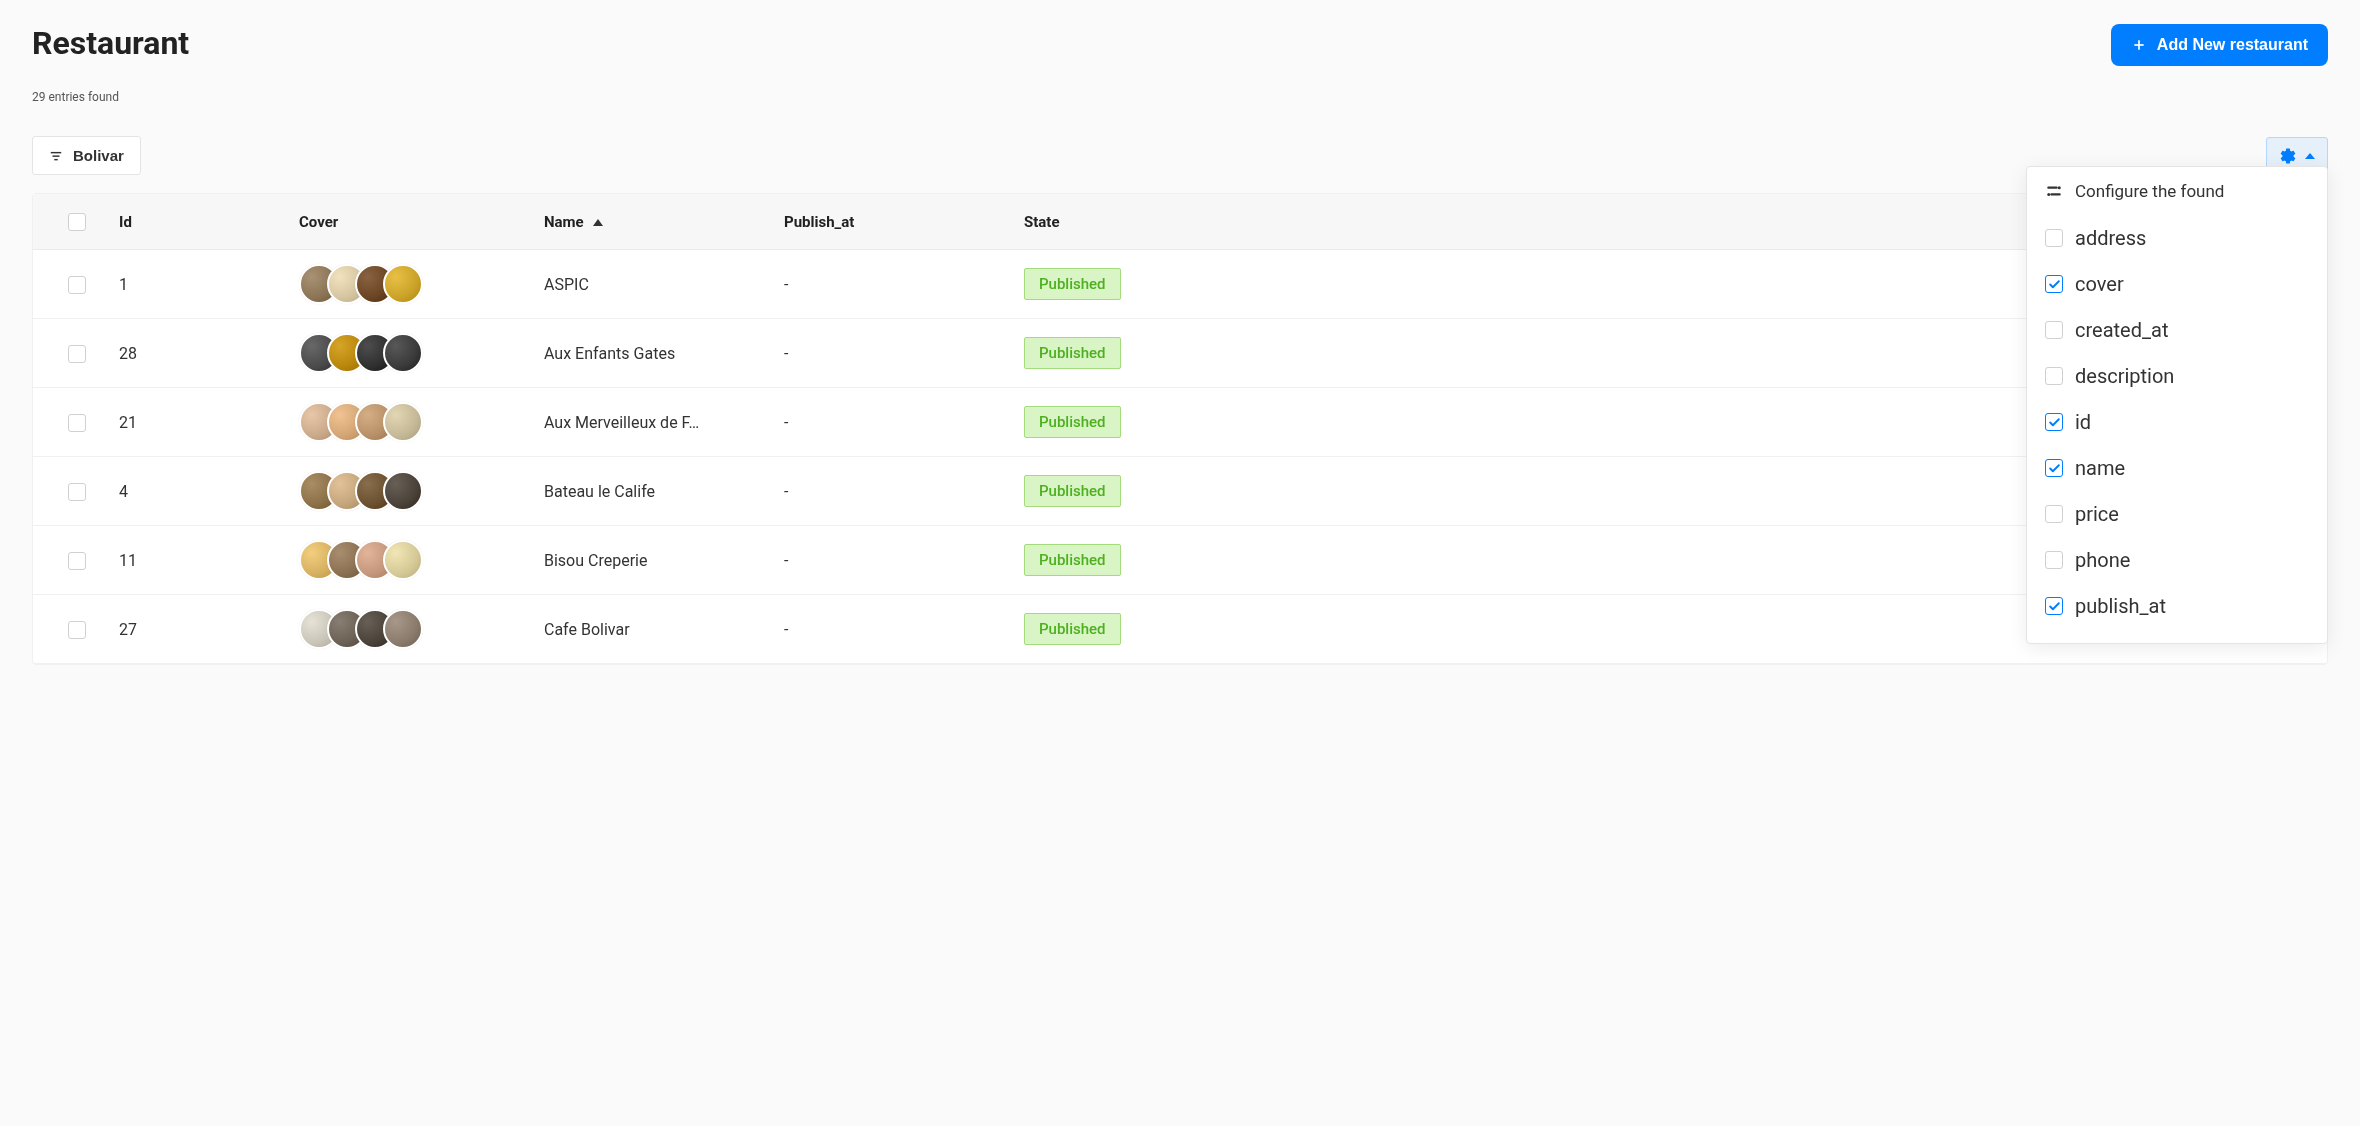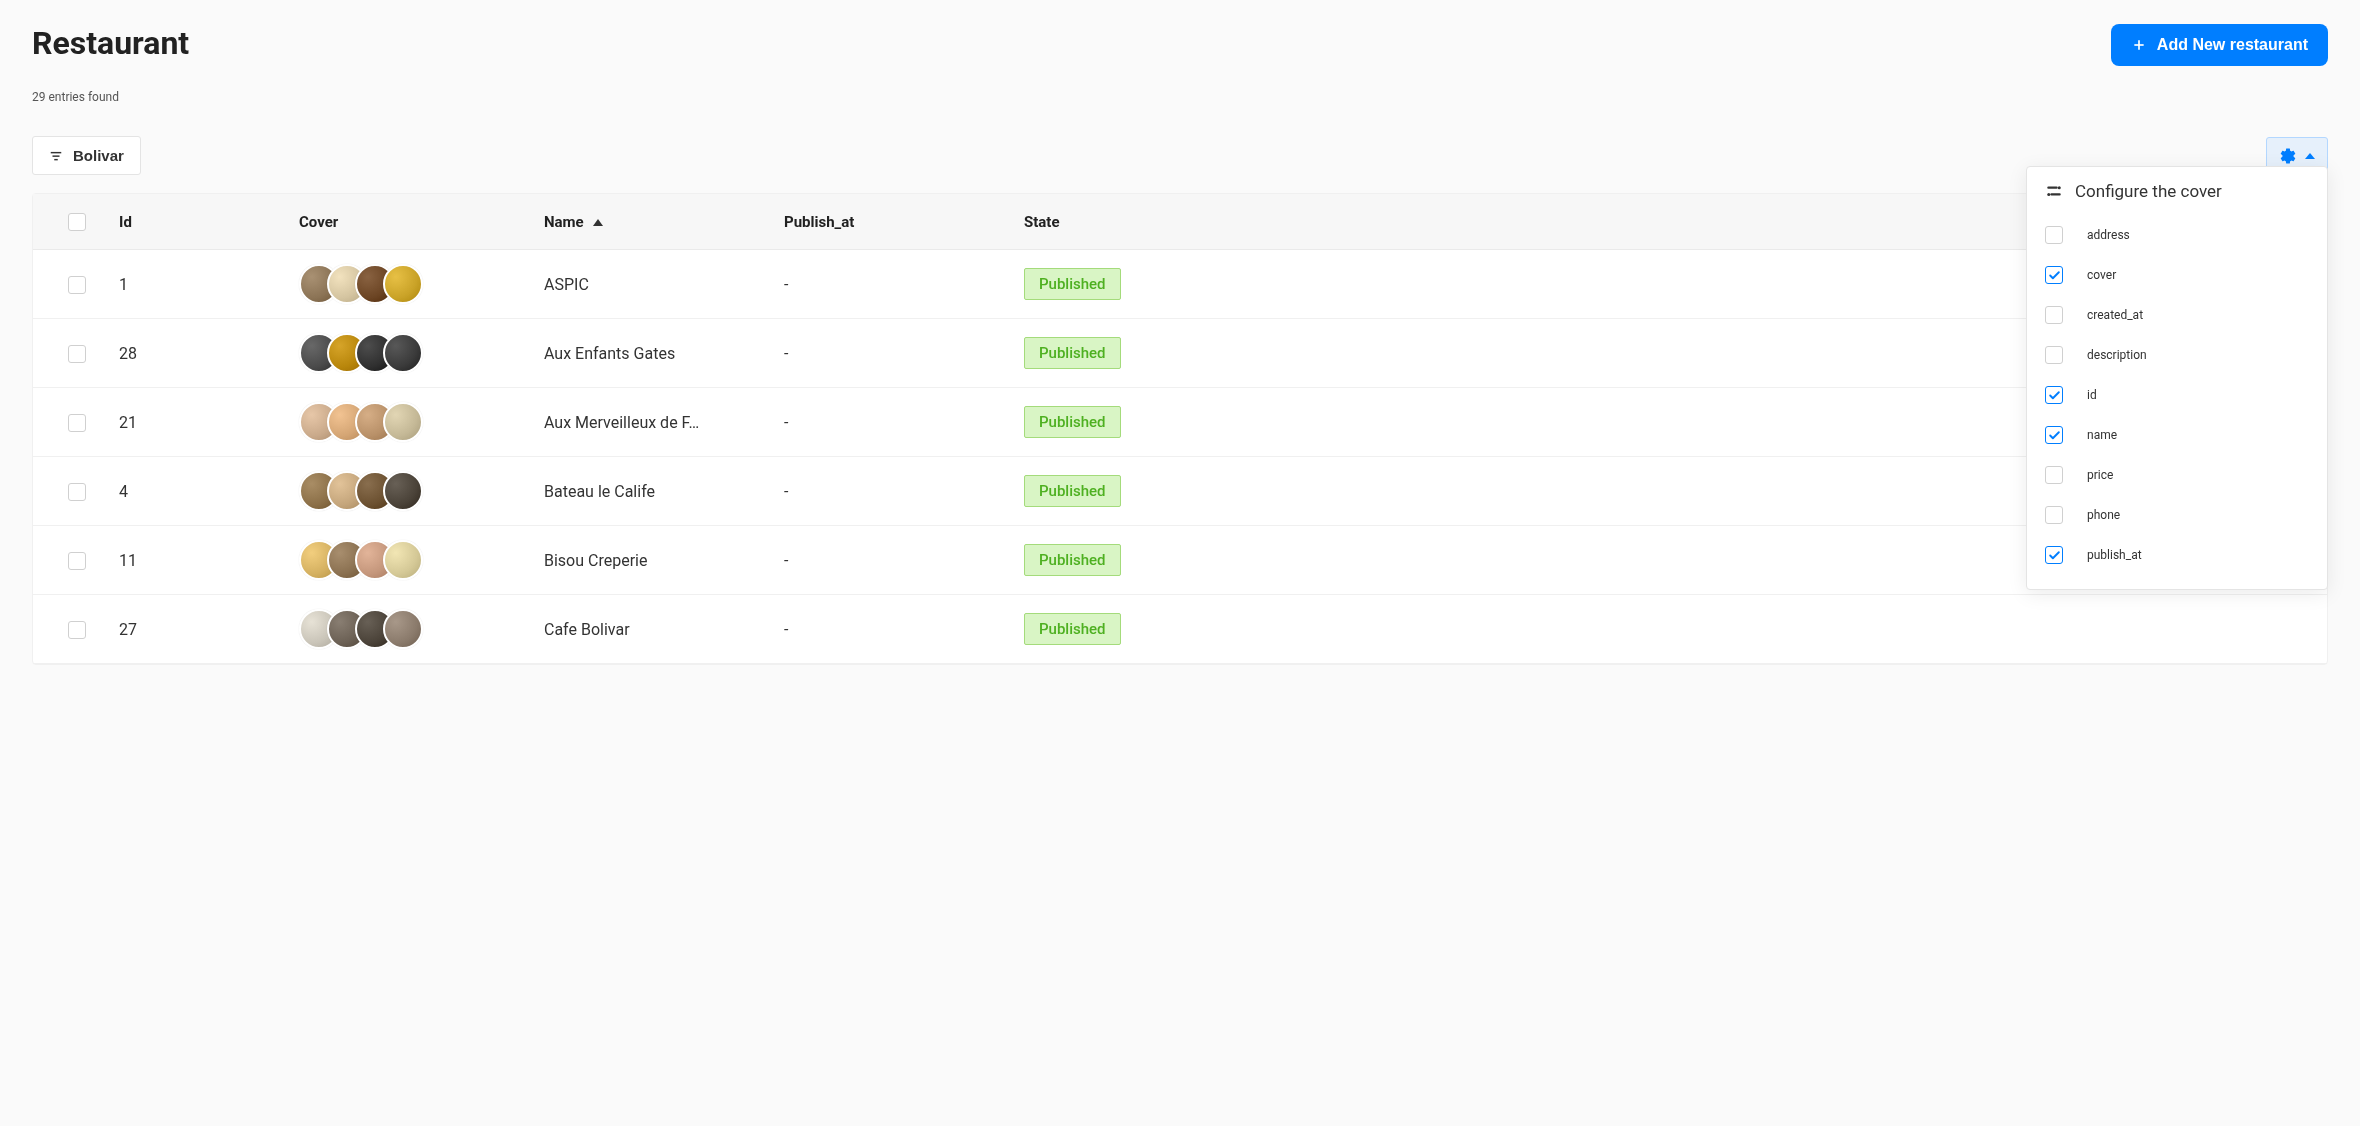--- a/index.html
+++ b/index.html
@@ -224,23 +224,23 @@
       cursor: pointer;
       text-decoration: none;
     }
     .field-list {
       list-style: none;
       padding: 0 18px 14px;
     }
     .field-item {
       display: flex;
       align-items: center;
-      gap: 24px;
+      gap: 12px;
       padding: 11px 0;
-      font-size: 12px;
+      font-size: 20px;
       color: #333;
       cursor: pointer;
     }
     .cb {
       width: 18px;
       height: 18px;
       border: 1px solid #d0d0d0;
       border-radius: 3px;
       background: #fff;
       display: inline-flex;
@@ -406,21 +406,21 @@
   </div>
 
   <div class="dropdown-panel">
     <div class="panel-header">
       <svg width="18" height="18" viewBox="0 0 24 24" fill="#333">
         <rect x="3" y="6" width="14" height="3" rx="1.5"></rect>
         <circle cx="19" cy="7.5" r="2"></circle>
         <rect x="7" y="15" width="14" height="3" rx="1.5"></rect>
         <circle cx="5" cy="16.5" r="2"></circle>
       </svg>
-      <span>Configure the cover</span>
+      <span>Configure the found</span>
     </div>
     <ul class="field-list" id="field-list">
         <li class="field-item">
           <span class="cb"></span>
           <span>address</span>
         </li>
         <li class="field-item">
           <span class="cb checked">
             <svg viewBox="0 0 24 24" fill="none" stroke="#007eff" stroke-width="3.5" stroke-linecap="round" stroke-linejoin="round">
               <polyline points="20 6 9 17 4 12"></polyline>

